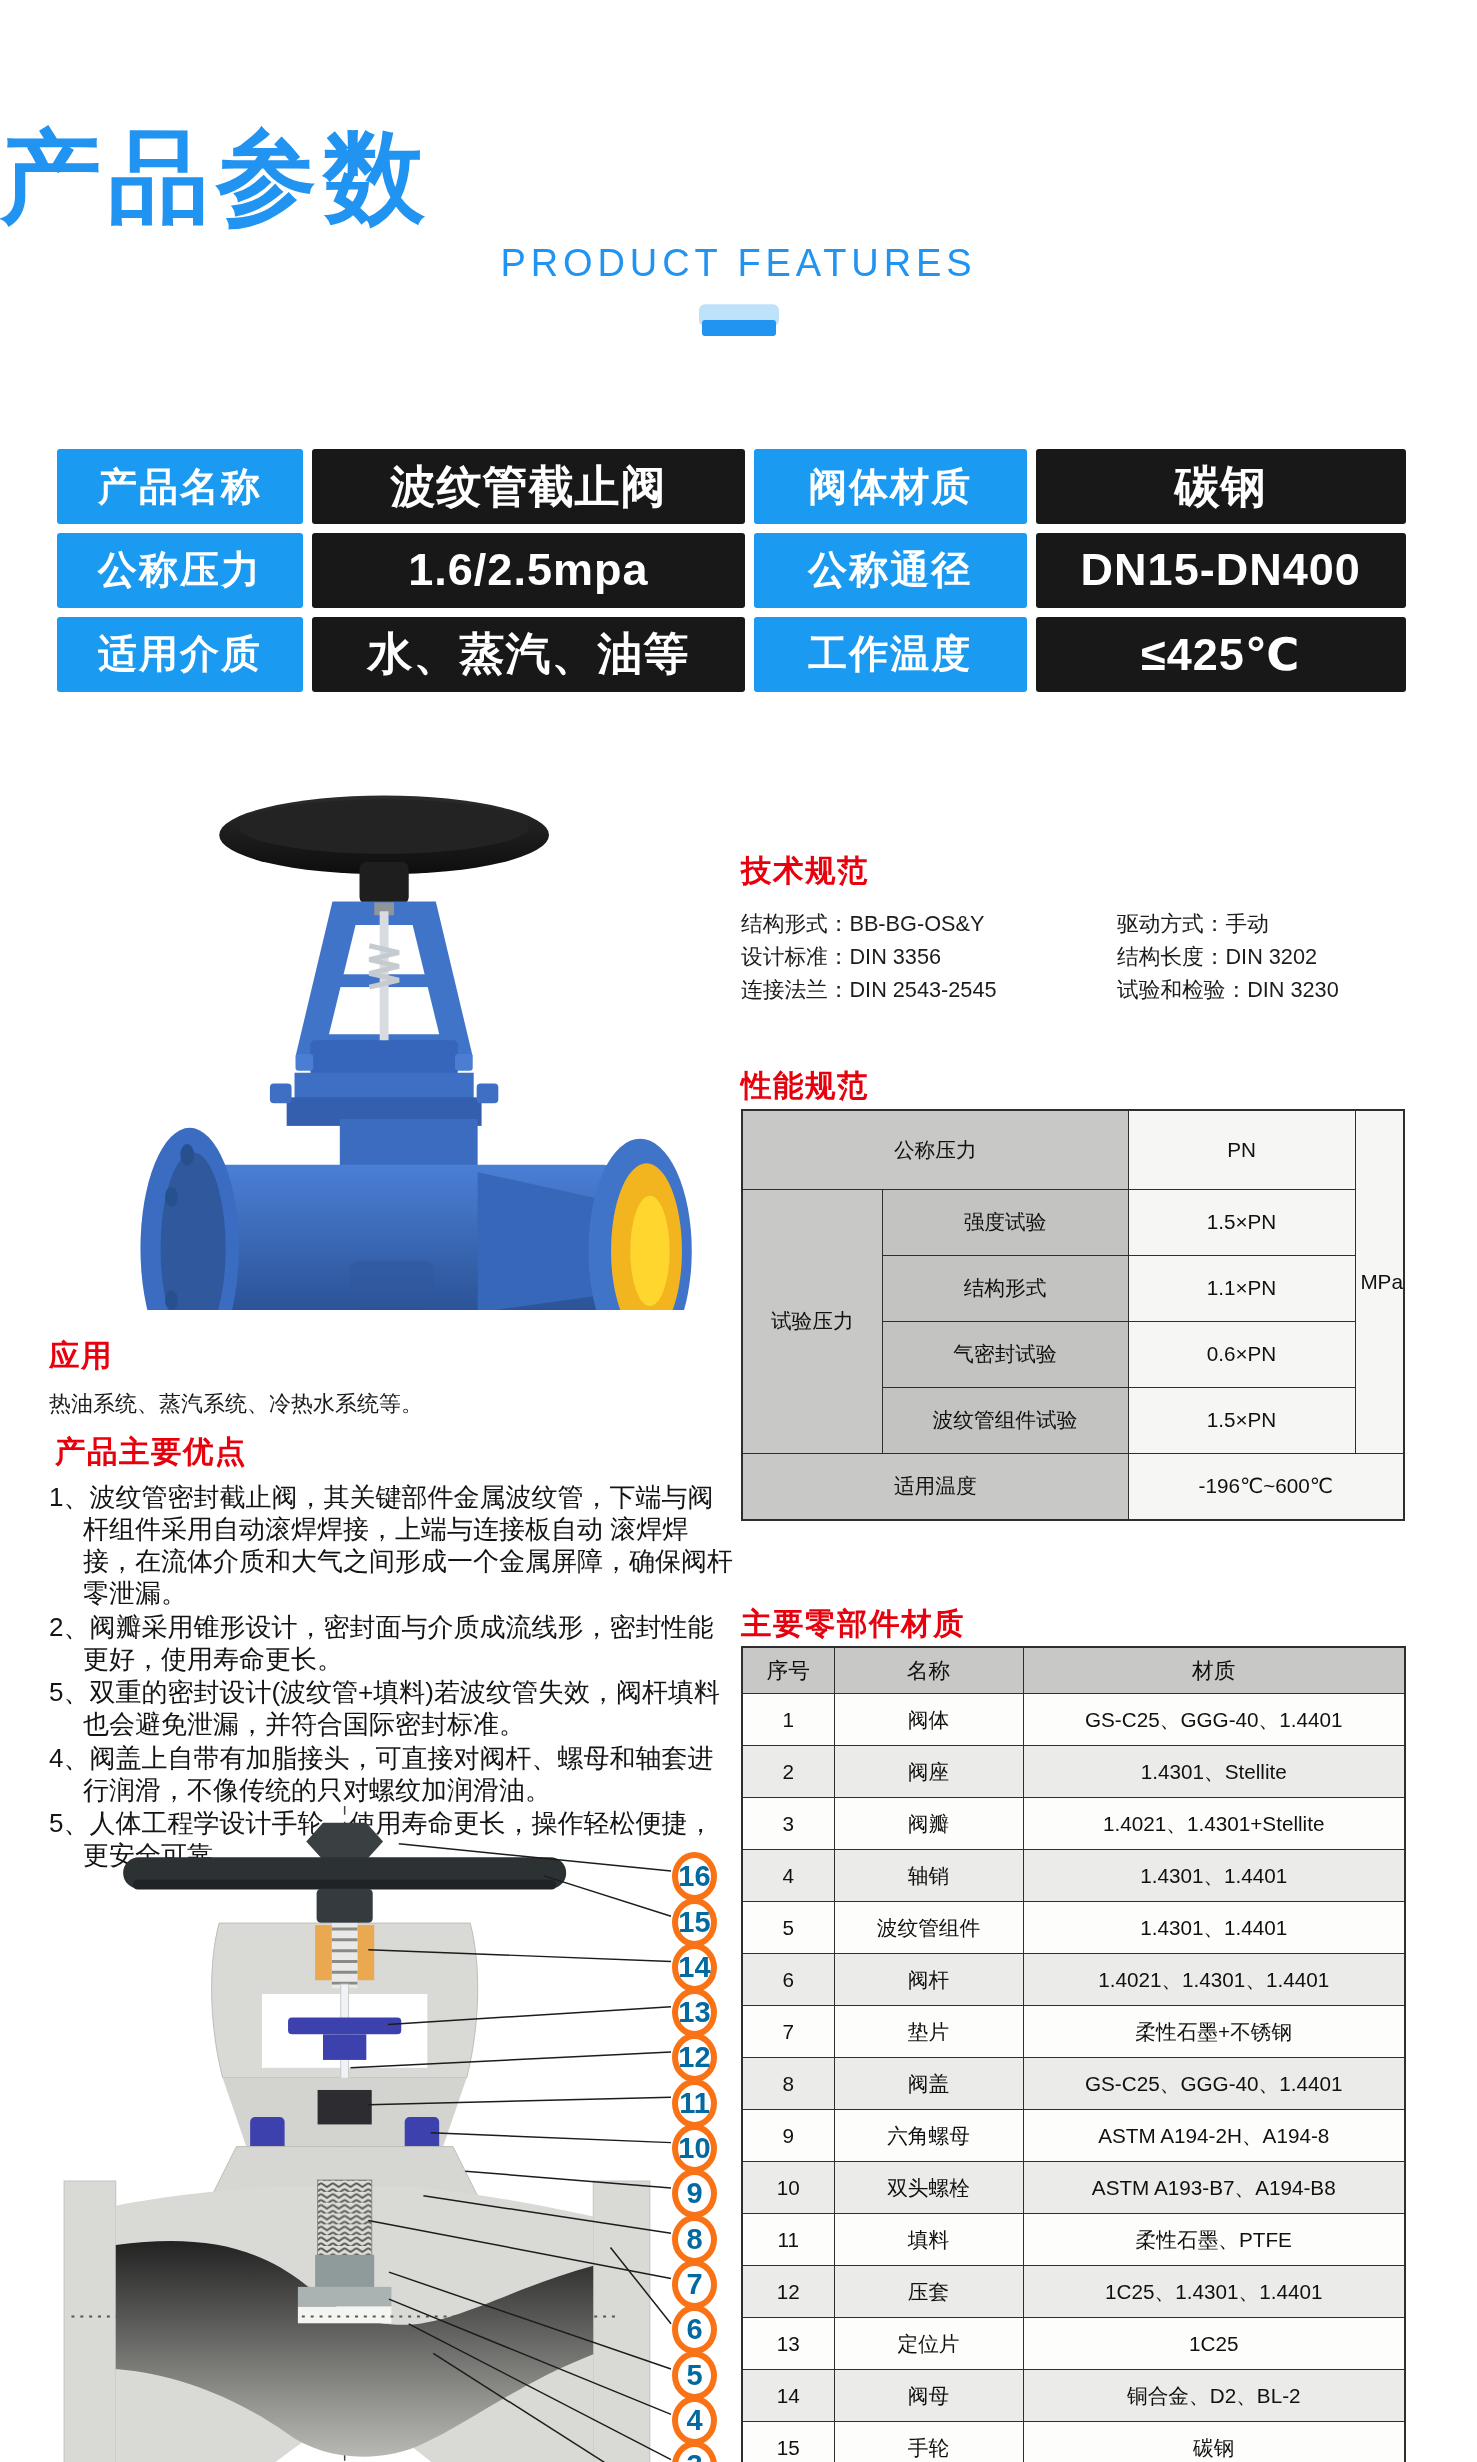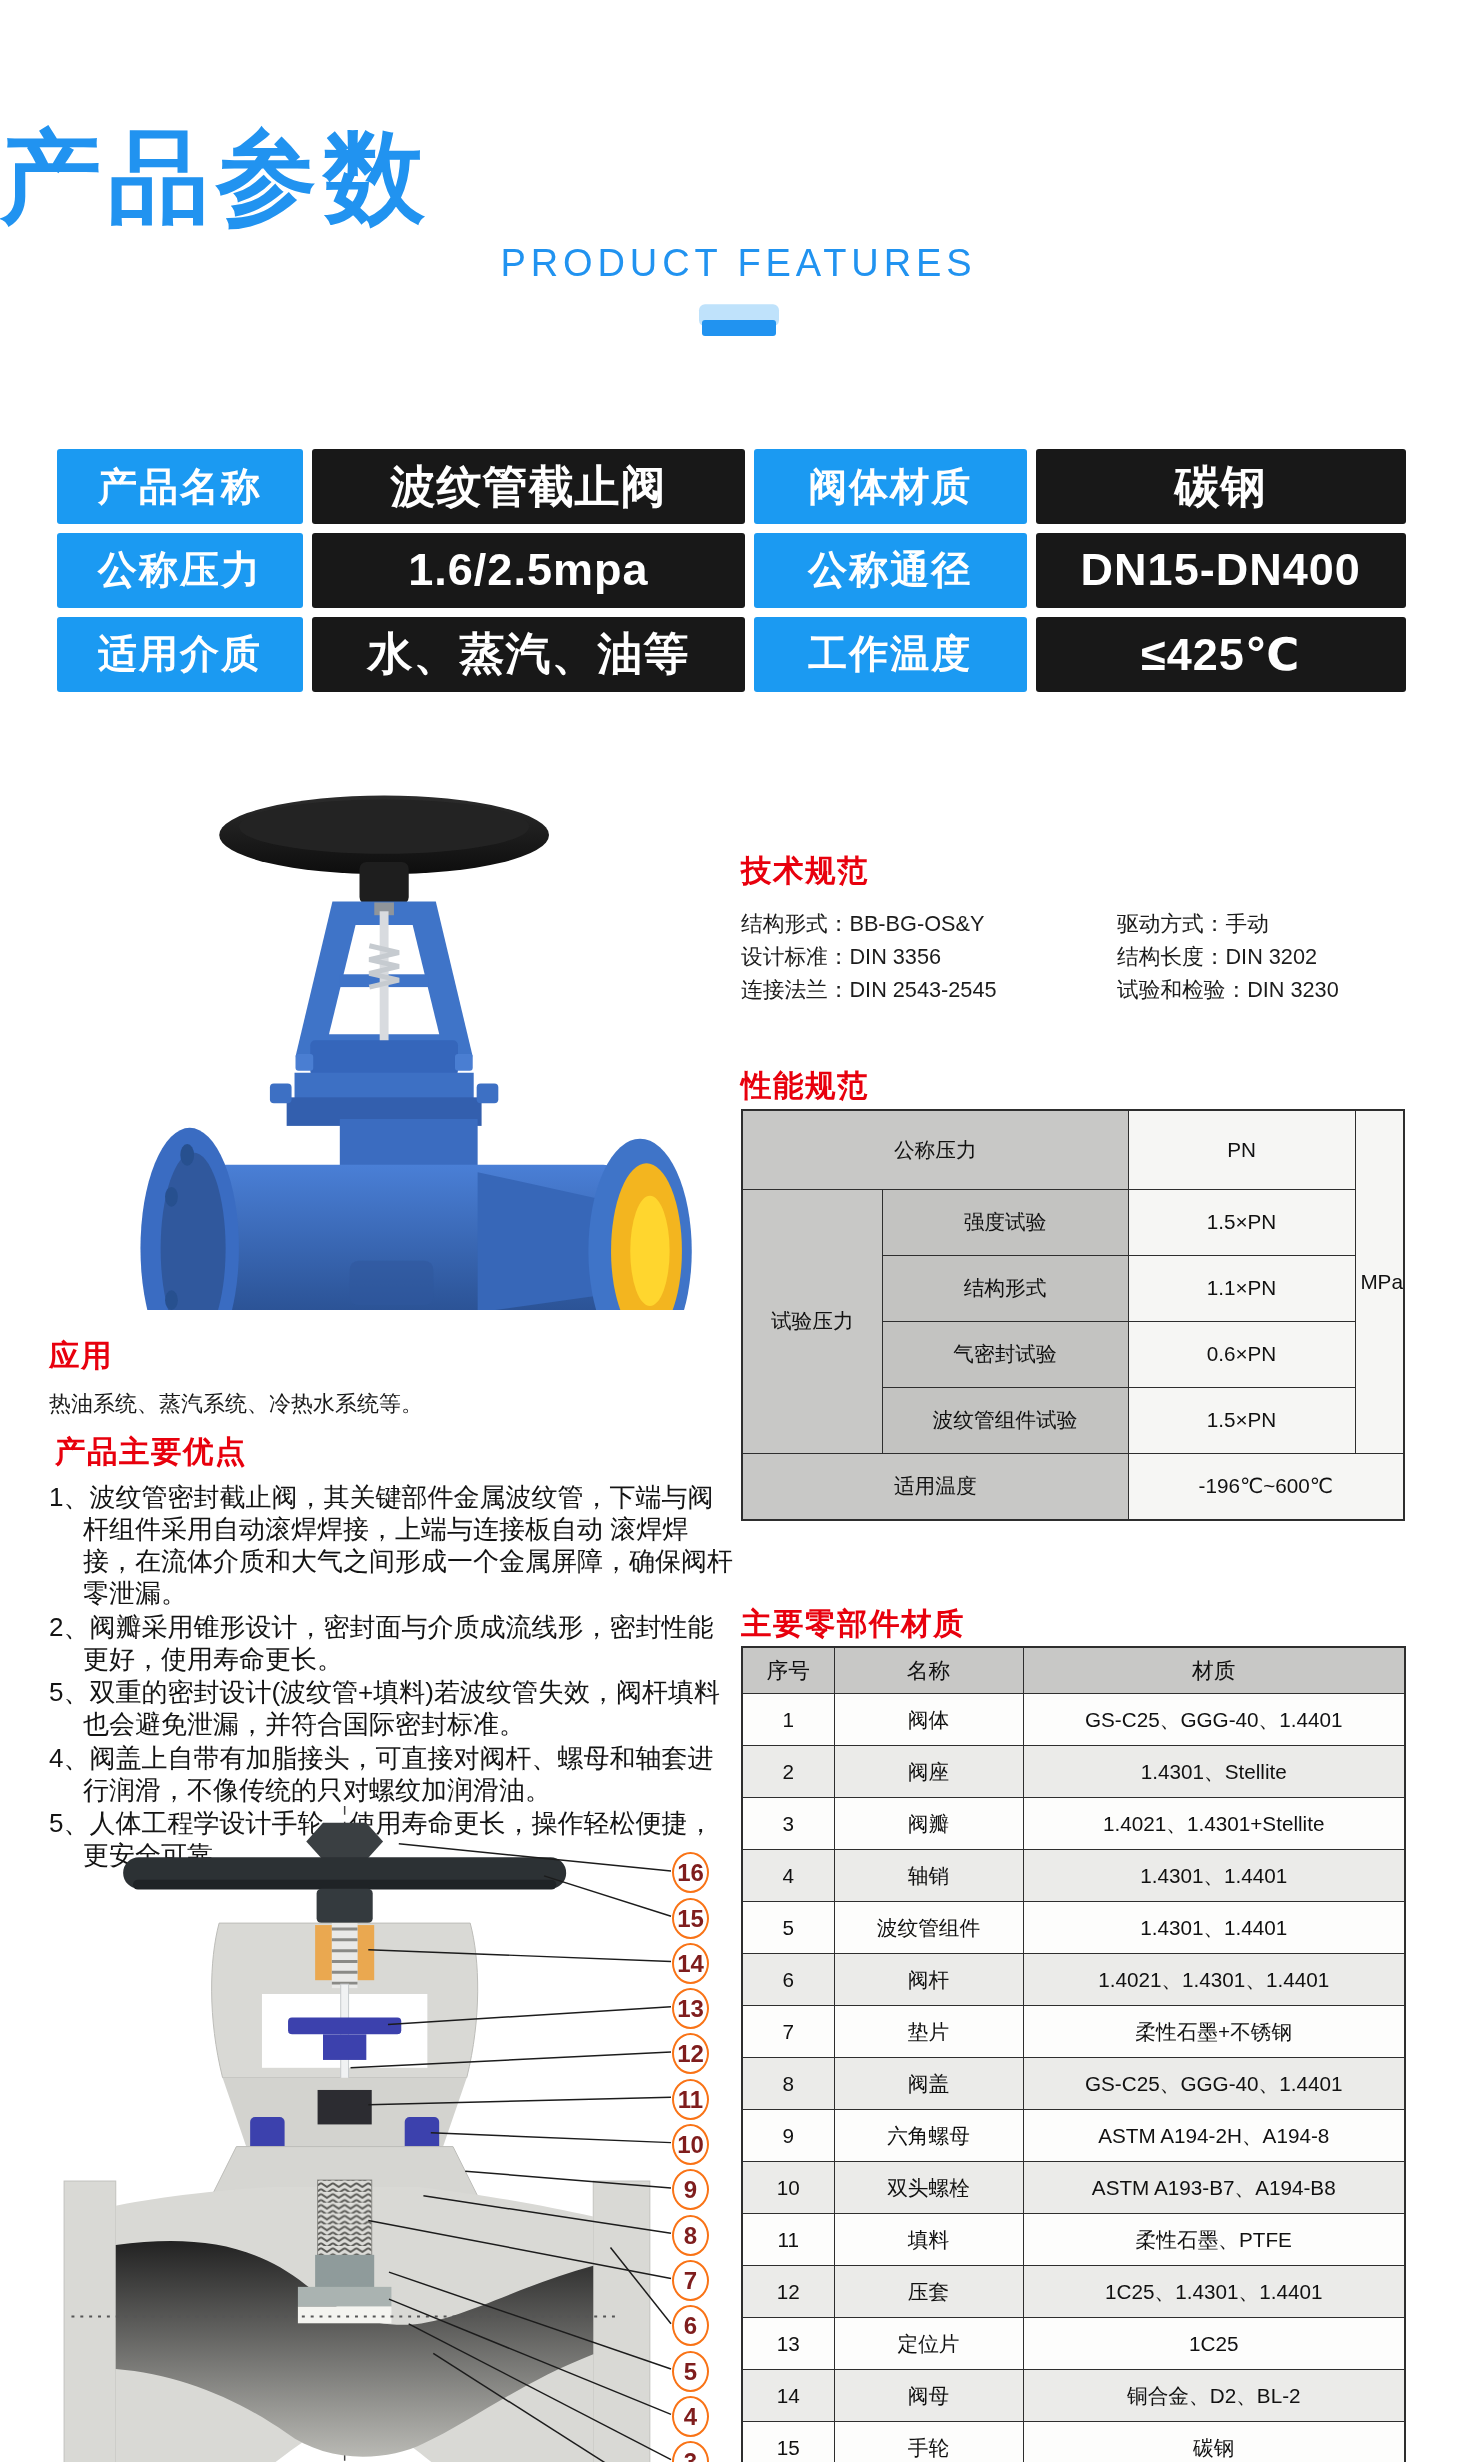--- a/index.html
+++ b/index.html
@@ -28,22 +28,22 @@
   .cell-white{background:#f6f6f4;}
   .mat-table th{background:#c8c8c6;font-weight:normal;font-size:21.7px;height:45px;}
   .mat-table td{height:51px;}
   .mat-row-even{background:#ebebe9;}
   .mat-row-odd{background:#fdfdfc;}
   
   .app-text{font-size:22px;color:#1a1a1a;}
   .adv-list{width:687px;}
   .adv-item{font-size:26px;line-height:32px;color:#141414;padding-left:34px;text-indent:-34px;margin-bottom:1.5px;}
   
-  .callout{position:absolute;width:33px;height:37px;border:2px solid #f97316;border-radius:50%;background:#fff;
-           display:flex;align-items:center;justify-content:center;font-size:24px;font-weight:bold;color:#7f1d1d;}
+  .callout{position:absolute;width:33px;height:37px;border:6px solid #f97316;border-radius:50%;background:#fff;
+           display:flex;align-items:center;justify-content:center;font-size:29px;font-weight:bold;color:#0369a1;}
 </style>
 </head>
 <body>
 
 <div class="abs page-title">产品参数</div>
 <div class="abs page-subtitle">PRODUCT FEATURES</div>
 <div class="abs title-dash"></div>
 
 <div class="abs spec-grid">
   <div class="spec-cell spec-lbl">产品名称</div>

